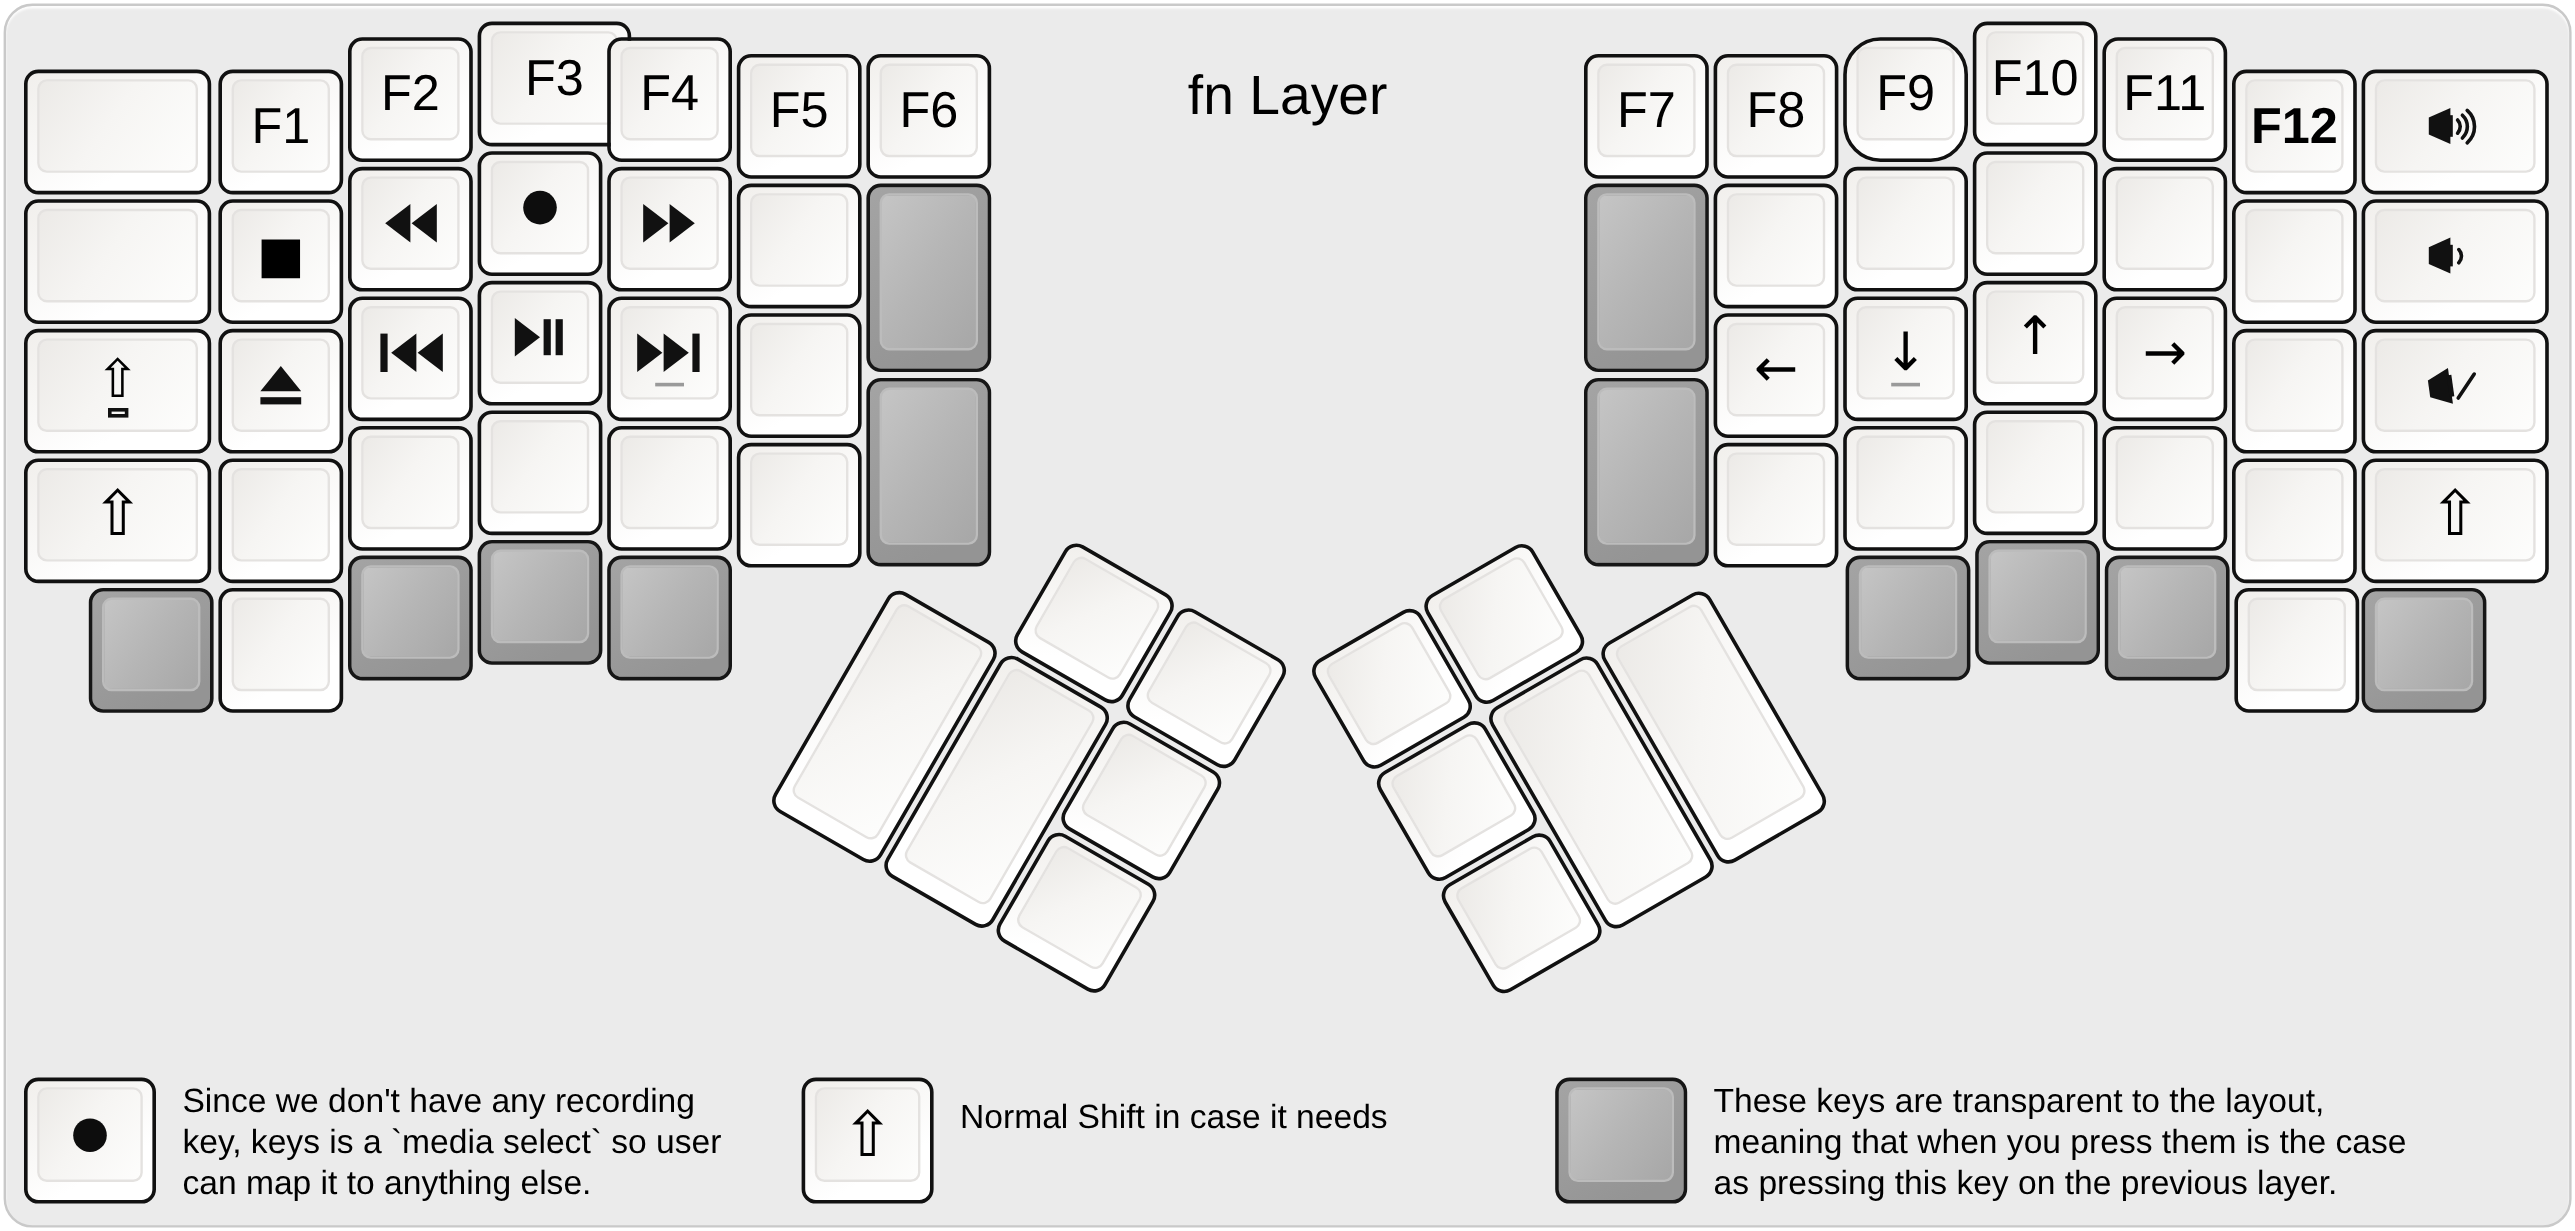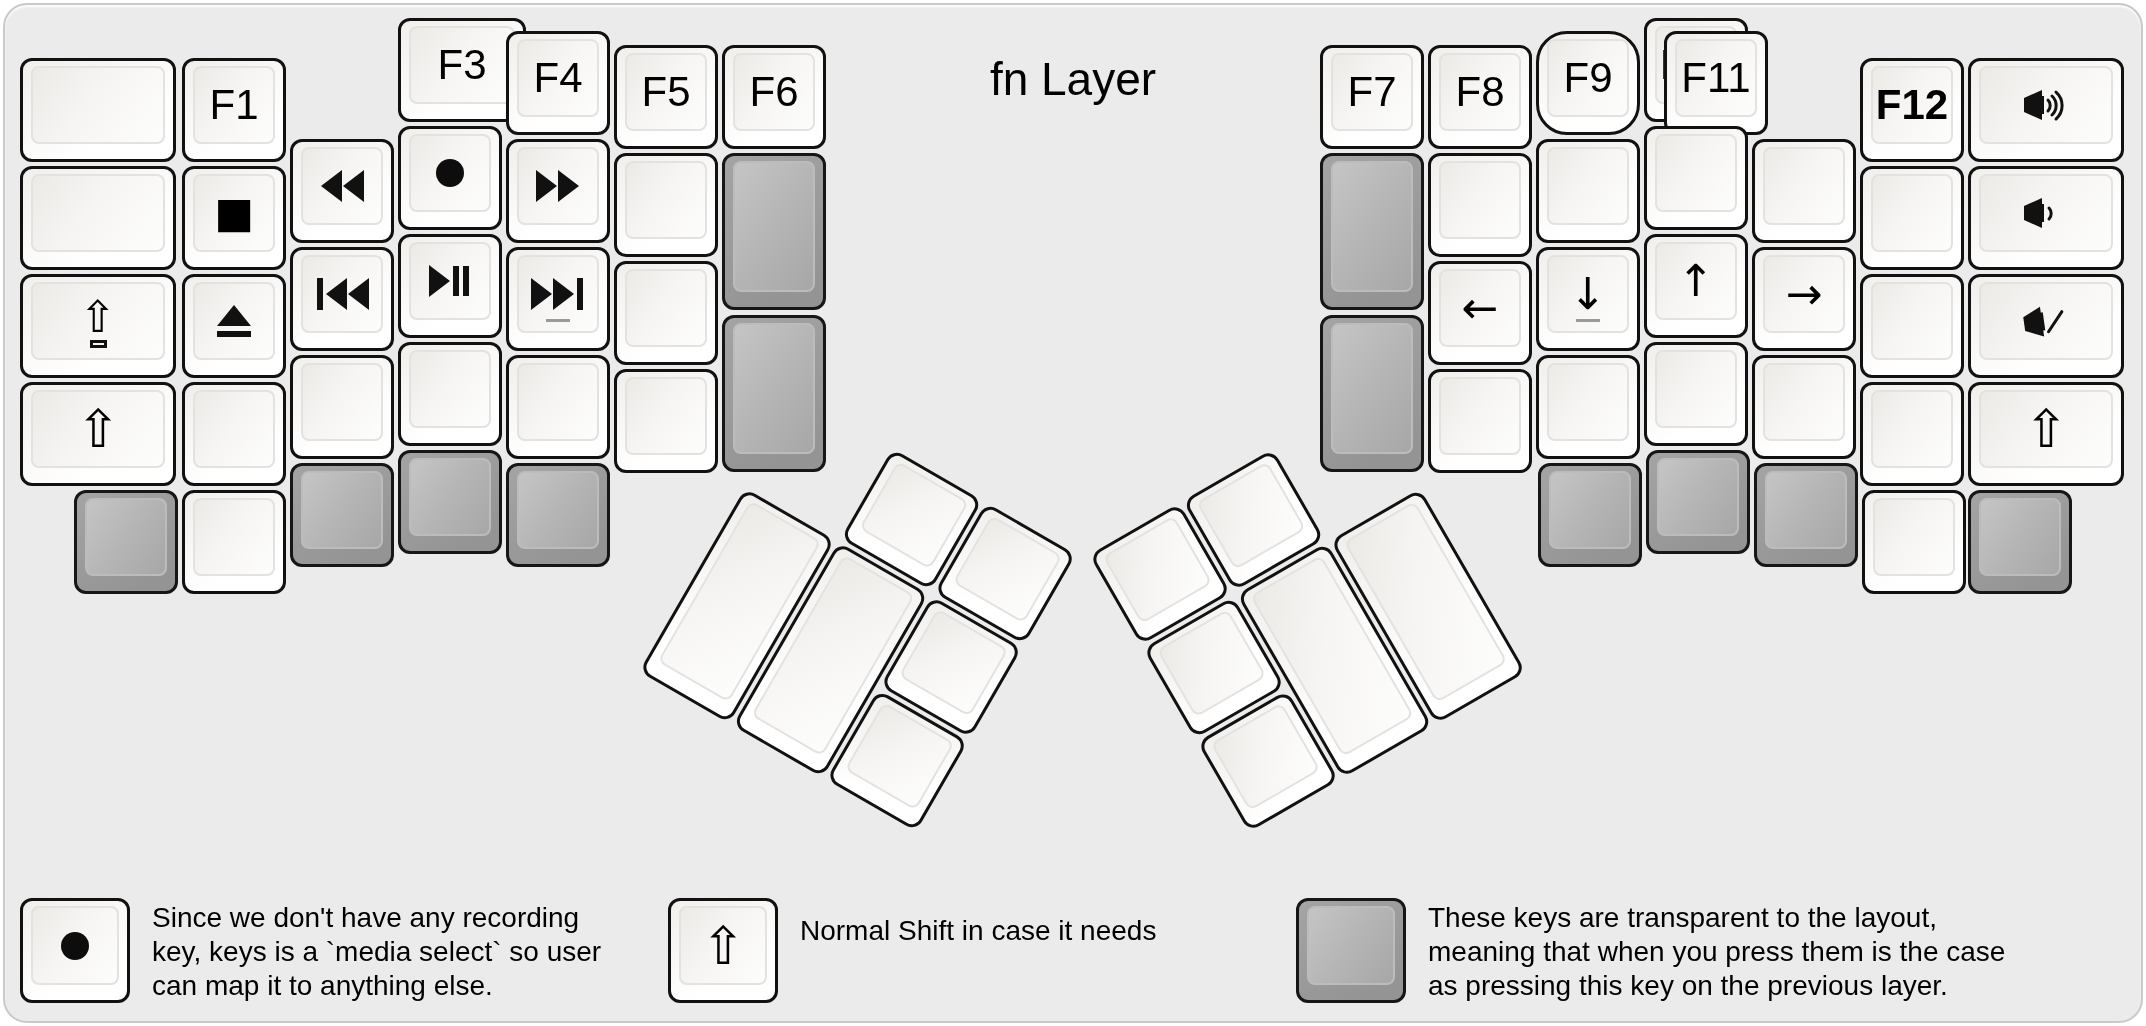--- a/index.html
+++ b/index.html
@@ -88,20 +88,25 @@
 <div class="key white" style="left: 20px; top: 58px; width: 156px; height: 104px;">
       <div class="cap">
         <span class="glyph g-blank"></span>
       </div>
     </div>
     <div class="key white" style="left: 182px; top: 58px; width: 104px; height: 104px;">
       <div class="cap">
         <span class="glyph g-flabel txt-label">F1</span>
       </div>
     </div>
+    <div class="key white" style="left: 290px; top: 31px; width: 104px; height: 104px;">
+      <div class="cap">
+        <span class="glyph g-flabel txt-label">F2</span>
+      </div>
+    </div>
     <div class="key white" style="left: 398px; top: 18px; width: 128px; height: 104px;">
       <div class="cap">
         <span class="glyph g-flabel txt-label">F3</span>
       </div>
     </div>
     <div class="key white" style="left: 506px; top: 31px; width: 104px; height: 104px;">
       <div class="cap">
         <span class="glyph g-flabel txt-label">F4</span>
       </div>
     </div>
@@ -280,21 +285,21 @@
     <div class="key white" style="left: 1536px; top: 31px; width: 104px; height: 104px; border-radius: 31px;">
       <div class="cap">
         <span class="glyph g-flabel txt-label">F9</span>
       </div>
     </div>
     <div class="key white" style="left: 1644px; top: 18px; width: 104px; height: 104px;">
       <div class="cap">
         <span class="glyph g-flabel txt-label">F10</span>
       </div>
     </div>
-    <div class="key white" style="left: 1664px; top: 31px; width: 104px; height: 104px;">
+    <div class="key white" style="left: 1752px; top: 31px; width: 104px; height: 104px; border-radius: 13px;">
       <div class="cap">
         <span class="glyph g-flabel txt-label">F11</span>
       </div>
     </div>
     <div class="key white" style="left: 1860px; top: 58px; width: 104px; height: 104px; font-weight: bold;">
       <div class="cap">
         <span class="glyph g-flabel txt-label">F12</span>
       </div>
     </div>
     <div class="key white" style="left: 1968px; top: 58px; width: 156px; height: 104px;">

